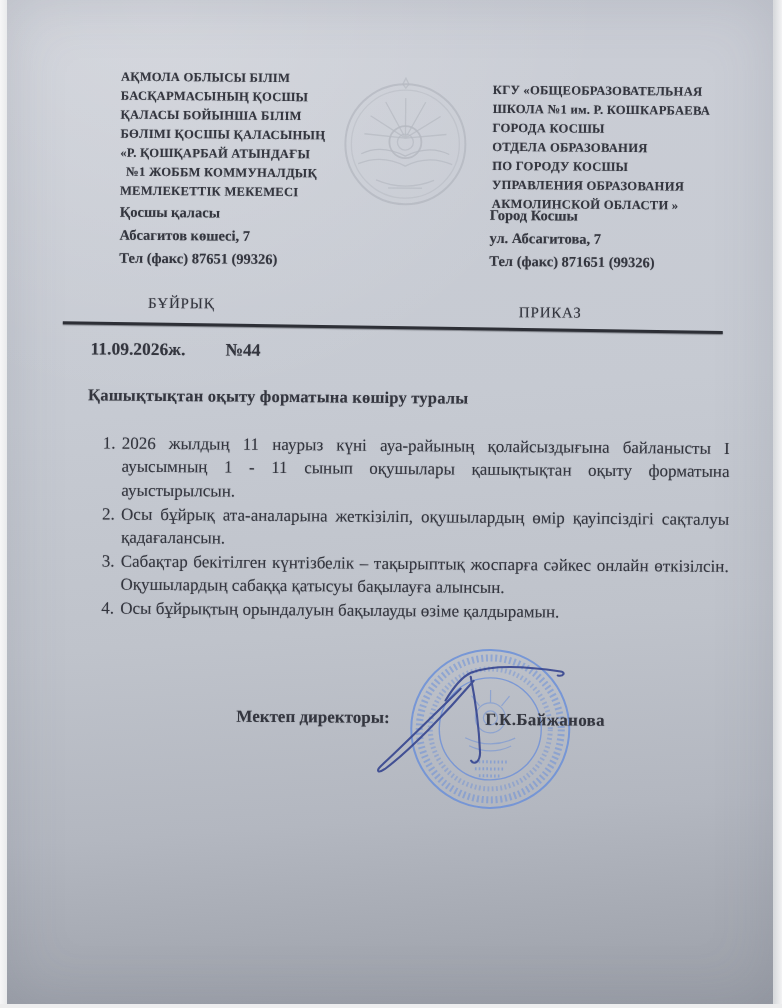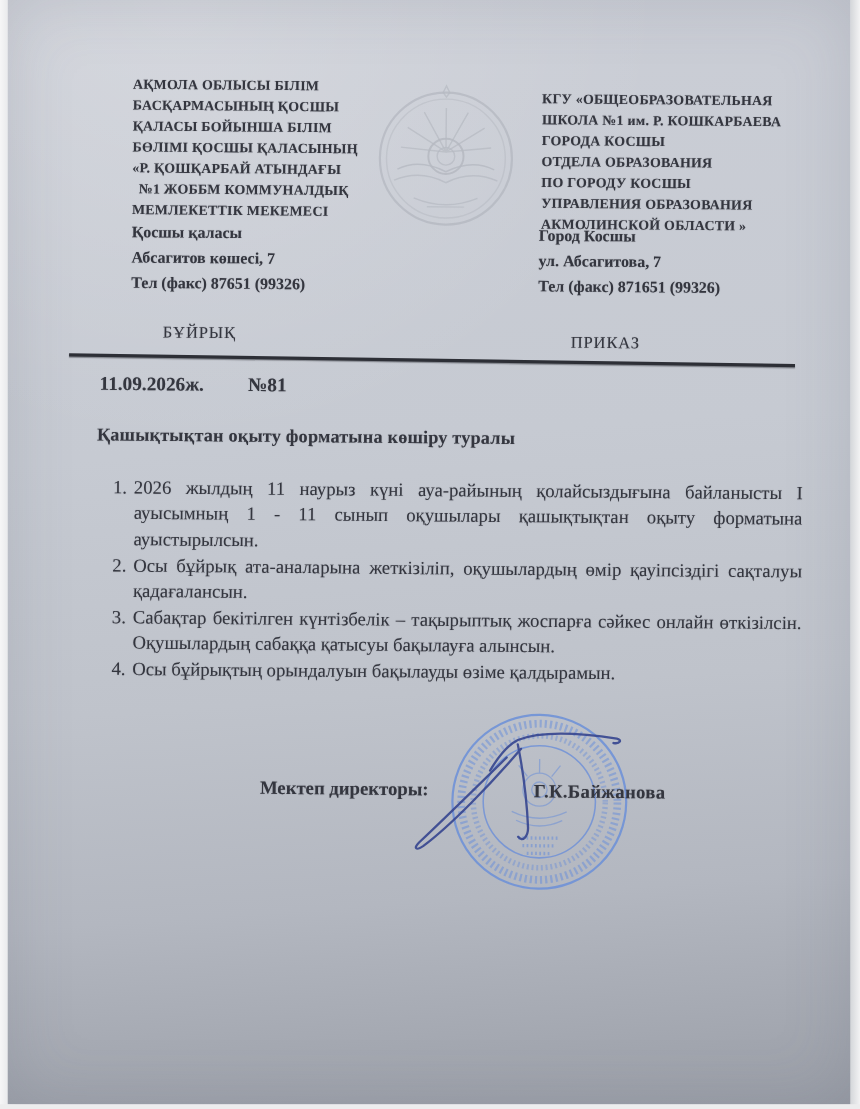--- a/index.html
+++ b/index.html
@@ -137,21 +137,21 @@
         <p>ул. Абсагитова, 7</p>
         <p>Тел (факс) 871651 (99326)</p>
       </div>
 
       <div class="doc-title title-kk ink">БҰЙРЫҚ</div>
       <div class="doc-title title-ru ink">ПРИКАЗ</div>
       <div class="rule"></div>
 
       <div class="date-row ink">
         <span>11.09.2026ж.</span>
-        <span>№81</span>
+        <span>№44</span>
       </div>
 
       <div class="subject ink">Қашықтықтан оқыту форматына көшіру туралы</div>
 
       <div class="order-list ink">
         <ol>
           <li>2026 жылдың 11 наурыз күні ауа-райының қолайсыздығына байланысты  I ауысымның 1 - 11 сынып оқушылары қашықтықтан оқыту форматына ауыстырылсын.</li>
           <li>Осы бұйрық ата-аналарына жеткізіліп, оқушылардың өмір қауіпсіздігі сақталуы қадағалансын.</li>
           <li>Сабақтар бекітілген күнтізбелік – тақырыптық жоспарға сәйкес онлайн өткізілсін. Оқушылардың сабаққа қатысуы бақылауға алынсын.</li>
           <li>Осы бұйрықтың орындалуын бақылауды өзіме қалдырамын.</li>

